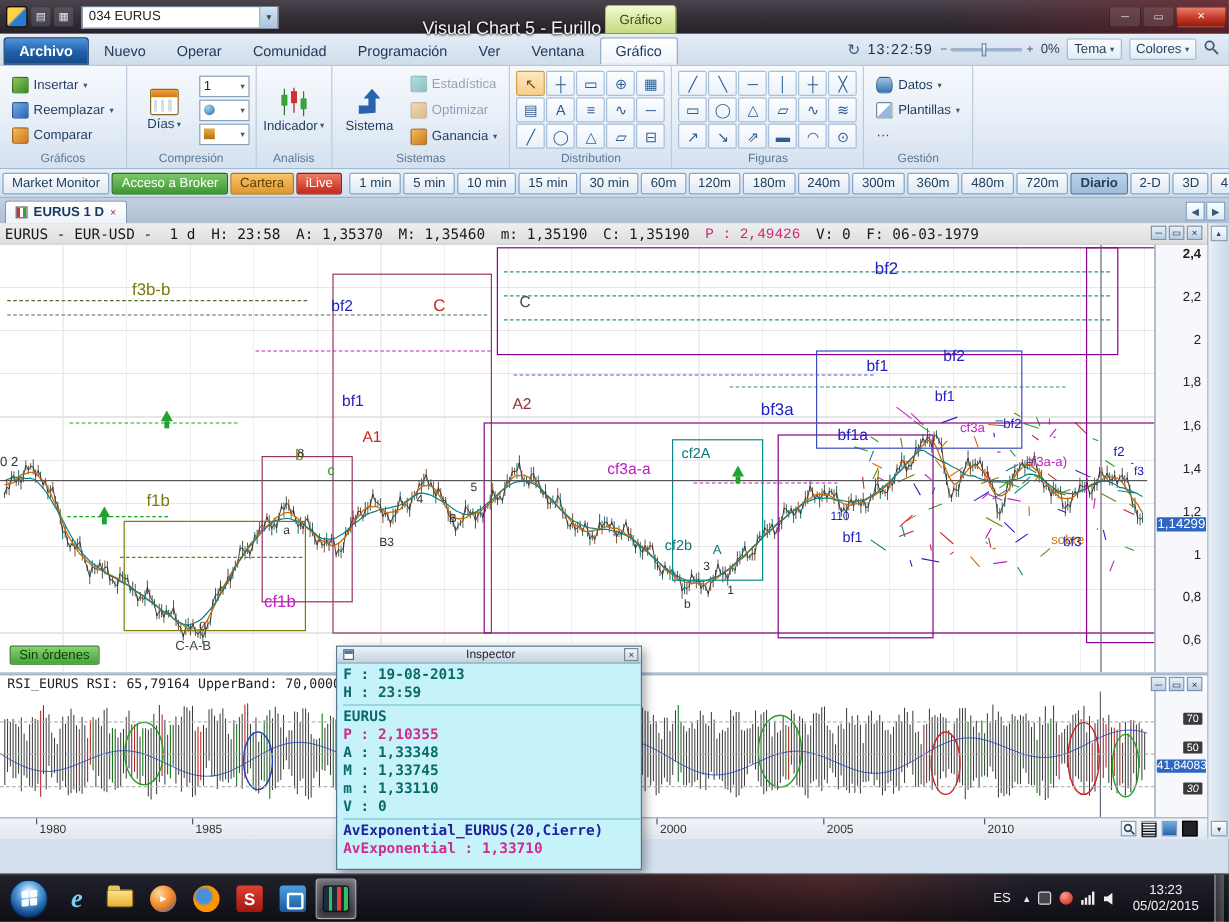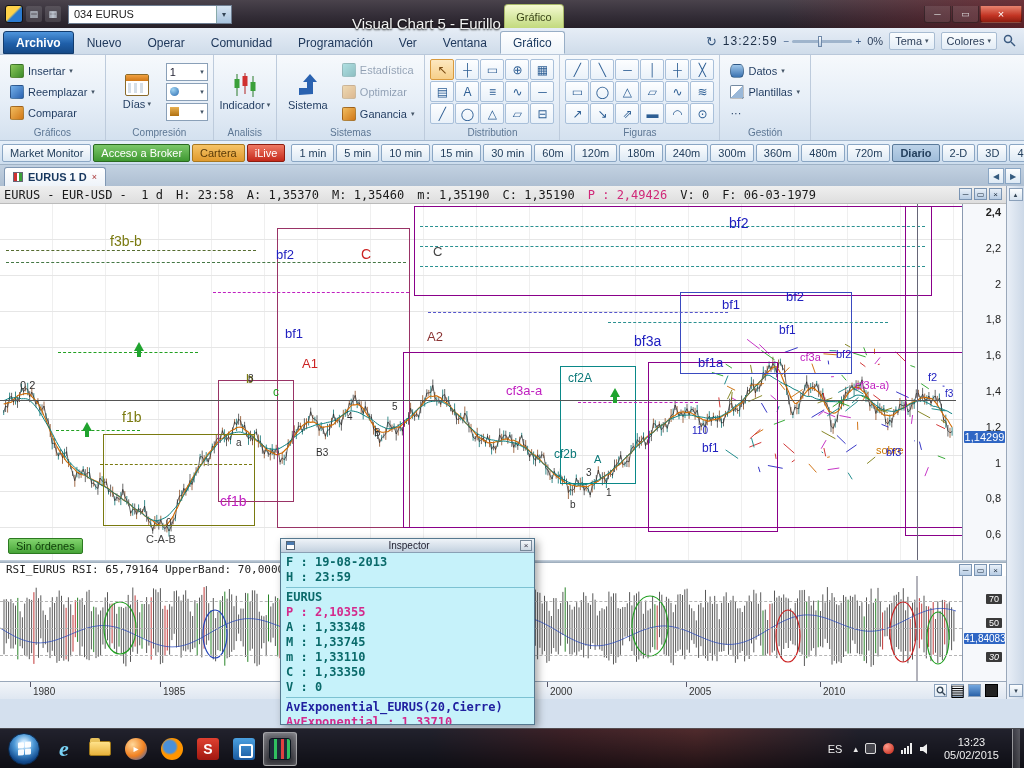--- a/index.html
+++ b/index.html
@@ -85,21 +85,21 @@
 .doctabs{position:absolute;left:0;top:165px;width:1024px;height:21px;background:linear-gradient(180deg,#c2d1e1,#aebfd2);display:flex;align-items:flex-end;padding-left:4px;z-index:5;}
 .doctab{height:19px;display:flex;align-items:center;gap:5px;padding:0 8px;background:linear-gradient(180deg,#ffffff,#eef3f9);border:1px solid #8098b4;border-bottom:none;border-radius:3px 3px 0 0;font-size:11px;font-weight:bold;color:#17375e;}
 .dtico{width:10px;height:10px;background:linear-gradient(90deg,#d03030 0 3px,#fff 3px 5px,#3aa03a 5px 8px,#fff 8px 10px);border:1px solid #667;}
 .dtclose{color:#a33;font-size:9px;font-weight:normal;}
 .dtnav{margin-left:auto;display:flex;gap:1px;padding:0 3px 2px 0;}
 
 
 .chartwin{position:absolute;left:0;top:186px;width:1024px;height:513px;background:#fff;z-index:4;}
 .chead{position:absolute;left:0;top:0;width:1006px;height:18px;background:linear-gradient(#efefef,#dedede);border-bottom:1px solid #bbb;display:flex;align-items:center;padding-left:4px;font-family:"DejaVu Sans Mono",monospace;font-size:12px;color:#1a1a1a;overflow:hidden;}
 .hitem{margin-right:13px;white-space:pre;}
-.hitem.hp{color:#d02878;}
+.hitem.hp{color:#d02878;font-family:Liberation Mono, monospace;}
 .cminis,.rminis{position:absolute;display:flex;gap:2px;z-index:8;}
 .cminis{right:22px;top:2px;}
 .rminis{right:22px;top:378px;}
 .mini{width:13px;height:12px;font-size:8px;display:flex;align-items:center;justify-content:center;background:linear-gradient(#e8f0f8,#b8cde4);border:1px solid #7a94b2;color:#234;}
 .ccanvas{position:absolute;left:0;top:18px;width:962px;height:356px;background:#fff;overflow:hidden;background-image:repeating-linear-gradient(to bottom,transparent 0 35px,#e6e6e6 35px 36px),repeating-linear-gradient(to right,transparent 0 52px,#efefef 52px 53px);}
 .ccanvas svg{position:absolute;left:0;top:0;}
 .cbox{position:absolute;border:1px solid;}
 .dashline{position:absolute;height:0;}
 .anno{position:absolute;white-space:pre;line-height:1;z-index:6;}
 .uparrow{position:absolute;width:0;height:0;border-left:5px solid transparent;border-right:5px solid transparent;border-bottom:9px solid #1fa32e;z-index:6;}
@@ -608,21 +608,21 @@
         <span class="anno" style="left: 273px; top: 182px; color: rgb(34, 160, 34); font-size: 12px;">c</span>
         <span class="anno" style="left: 554px; top: 244px; color: rgb(10, 120, 120); font-size: 12px;">cf2b</span>
         <span class="anno" style="left: 702px; top: 238px; color: rgb(32, 32, 192); font-size: 12px;">bf1</span>
         <span class="anno" style="left: 220px; top: 290px; color: rgb(192, 32, 192); font-size: 14px;">cf1b</span>
         <span class="anno" style="left: 876px; top: 241px; color: rgb(204, 119, 0); font-size: 11px;">sobre</span>
         <span class="anno" style="left: 146px; top: 330px; color: rgb(68, 68, 68); font-size: 11px;">C-A-B</span>
         <span class="anno" style="left: 855px; top: 176px; color: rgb(192, 32, 192); font-size: 11px;">cf3a-a)</span>
         <span class="anno" style="left: 928px; top: 168px; color: rgb(32, 32, 192); font-size: 11px;">f2</span>
         <span class="anno" style="left: 886px; top: 243px; color: rgb(32, 32, 192); font-size: 11px;">bf3</span>
         <span class="anno" style="left: 692px; top: 222px; color: rgb(32, 32, 192); font-size: 10px;">110</span>
-        <span class="anno" style="left: 20px; top: 176px; color: rgb(51, 51, 51); font-size: 11px;">0 2</span>
+        <span class="anno" style="left: 0; top: 176px; color: rgb(51, 51, 51); font-size: 11px;">0 2</span>
         <span class="anno" style="left: 248px; top: 170px; color: rgb(51, 51, 51); font-size: 10px;">8</span>
         <span class="anno" style="left: 236px; top: 234px; color: rgb(51, 51, 51); font-size: 10px;">a</span>
         <span class="anno" style="left: 316px; top: 244px; color: rgb(51, 51, 51); font-size: 10px;">B3</span>
         <span class="anno" style="left: 347px; top: 208px; color: rgb(51, 51, 51); font-size: 10px;">4</span>
         <span class="anno" style="left: 374px; top: 224px; color: rgb(51, 51, 51); font-size: 10px;">B</span>
         <span class="anno" style="left: 392px; top: 198px; color: rgb(51, 51, 51); font-size: 10px;">5</span>
         <span class="anno" style="left: 166px; top: 314px; color: rgb(51, 51, 51); font-size: 10px;">0</span>
         <span class="anno" style="left: 606px; top: 284px; color: rgb(51, 51, 51); font-size: 10px;">1</span>
         <span class="anno" style="left: 586px; top: 264px; color: rgb(51, 51, 51); font-size: 10px;">3</span>
         <span class="anno" style="left: 570px; top: 296px; color: rgb(51, 51, 51); font-size: 10px;">b</span>
@@ -723,21 +723,20 @@
     </div>
     <div class="ibody">
         <div class="irow "><span class="ilab">F</span> : <span class="ival">19-08-2013</span></div>
         <div class="irow "><span class="ilab">H</span> : <span class="ival">23:59</span></div>
         <div class="isep"></div>
         <div class="irow teal">EURUS</div>
         <div class="irow pink"><span class="ilab">P</span> : <span class="ival">2,10355</span></div>
         <div class="irow "><span class="ilab">A</span> : <span class="ival">1,33348</span></div>
         <div class="irow "><span class="ilab">M</span> : <span class="ival">1,33745</span></div>
         <div class="irow "><span class="ilab">m</span> : <span class="ival">1,33110</span></div>
-        <div class="irow "><span class="ilab">C</span> : <span class="ival">1,33350</span></div>
         <div class="irow "><span class="ilab">V</span> : <span class="ival">0</span></div>
         <div class="isep"></div>
         <div class="irow navy">AvExponential_EURUS(20,Cierre)</div>
         <div class="irow pink"><span class="ilab">AvExponential</span> : <span class="ival">1,33710</span></div>
       </div>
   </div>
 
 
   <div class="taskbar">
     <div class="orb">

